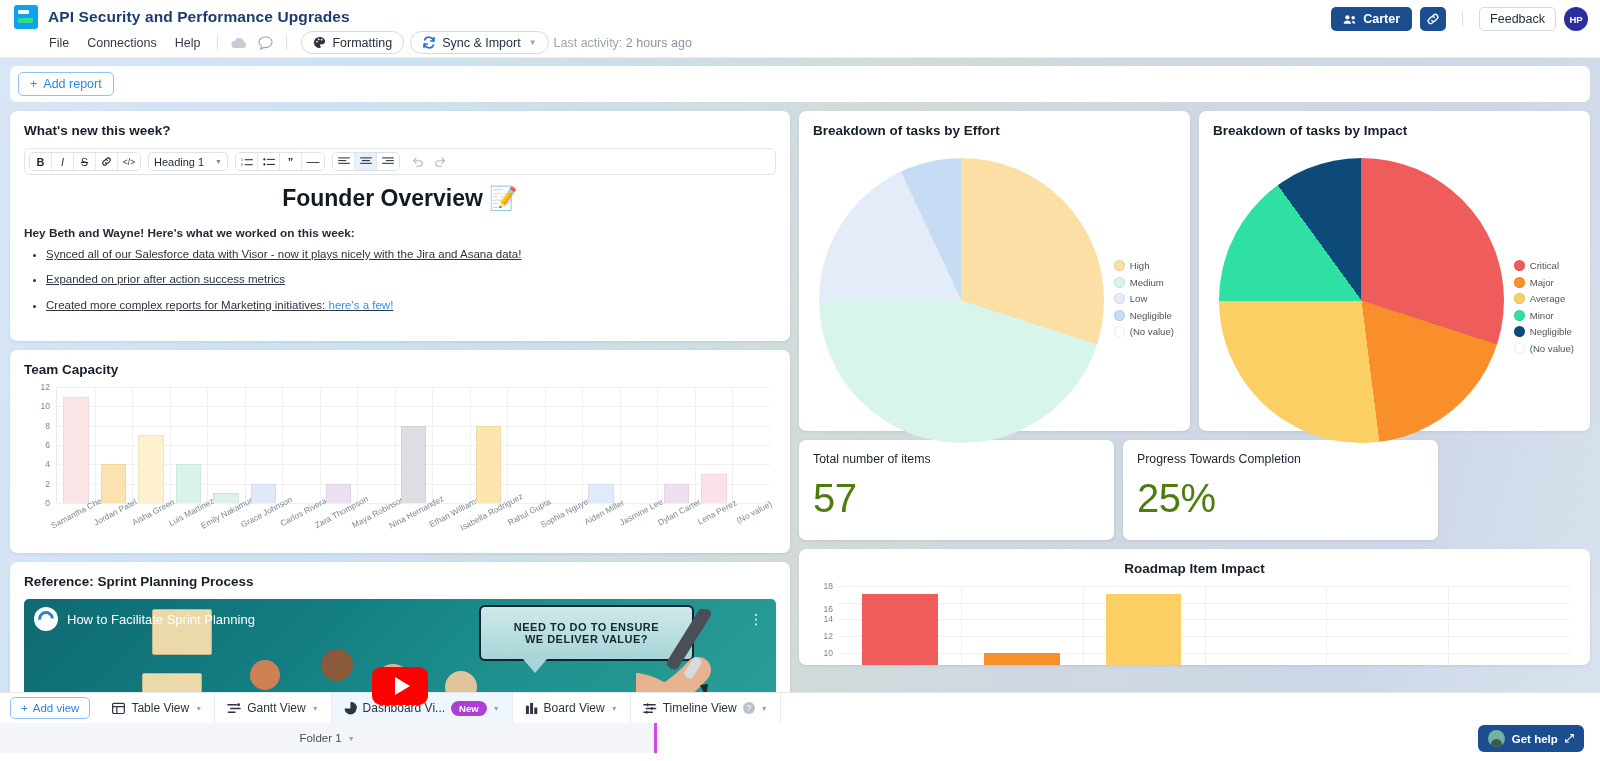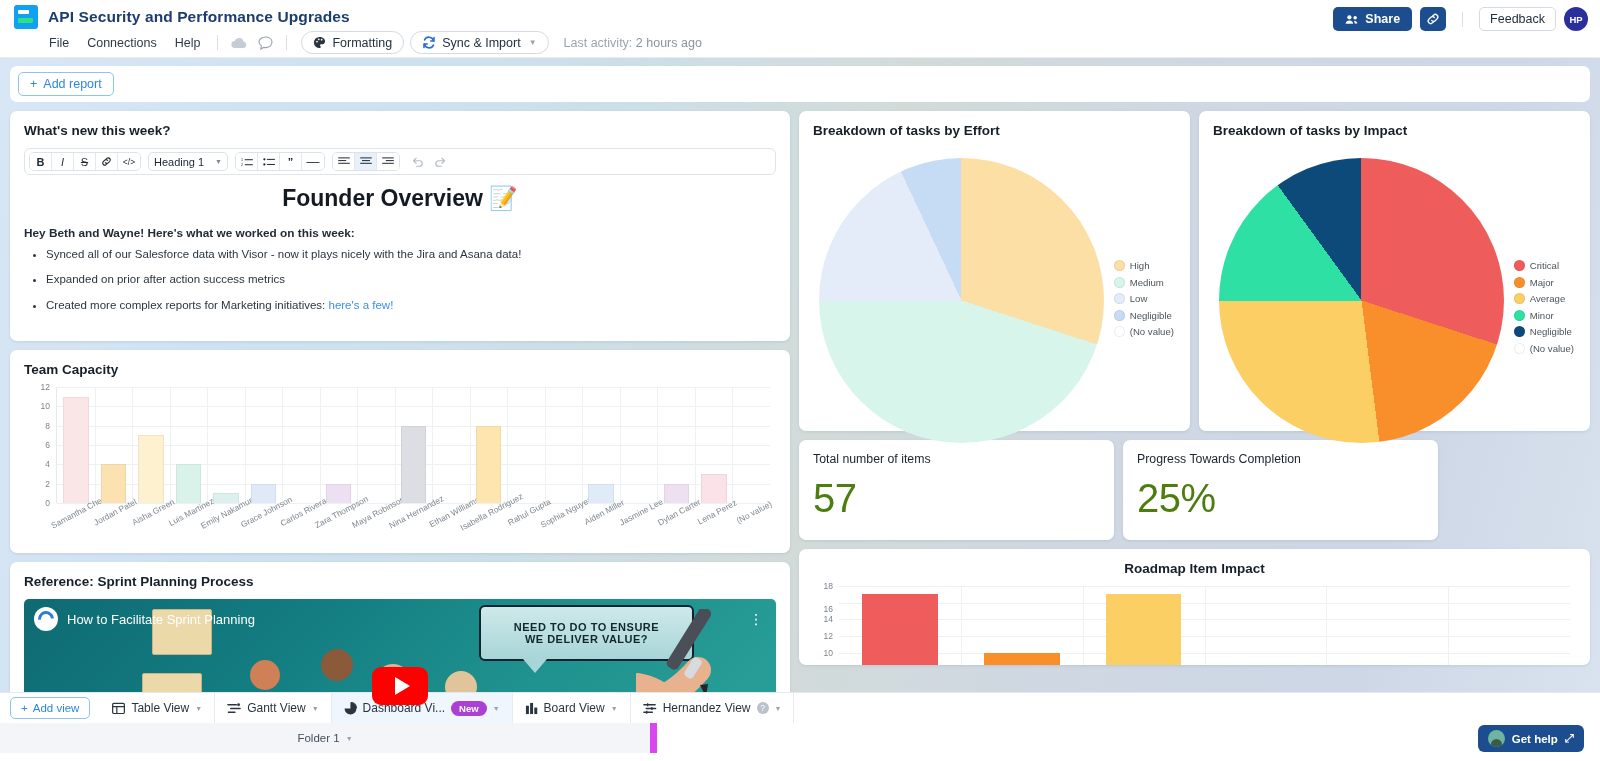--- a/index.html
+++ b/index.html
@@ -38,21 +38,21 @@
   .menurow .mi { padding: 3px 9px; cursor: pointer; border-radius: 4px; }
   .vdiv { width: 1px; height: 15px; background: #d9dfe7; margin: 0 8px; }
   .icobtn { width: 26px; height: 20px; display: flex; align-items: center; justify-content: center; color: #8d97a4; }
   .pillbtn {
     display: inline-flex; align-items: center; gap: 6px;
     border: 1px solid #d3dae3; border-radius: 14px;
     padding: 3px 11px; font-size: 12.5px; background: #fff;
     color: #22303f; cursor: pointer; margin-left: 6px; height: 23px;
   }
   .pillbtn .caret { font-size: 8px; color: #9aa4b1; margin-left: 2px;}
-  .lastact { font-size: 12.5px; color: #9ba4b0; margin-left: 15px; }
+  .lastact { font-size: 12.5px; color: #9ba4b0; margin-left: 5px; }
   .lastact b { font-weight: 400; color: #8b949f; }
   .tb-right { position: absolute; right: 12px; top: 7px; display: flex; align-items: center; gap: 8px; }
   .sharebtn {
     background: #1c4e8f; color: #fff; border-radius: 5px; font-size: 12.5px;
     padding: 5px 12px; display: inline-flex; align-items: center; gap: 6px; font-weight: 600;
     cursor: pointer; height: 24px;
   }
   .linkbtn {
     background: #1c4e8f; color: #fff; border-radius: 5px; width: 26px; height: 24px;
     display: flex; align-items: center; justify-content: center; cursor: pointer; font-size: 12px;
@@ -106,21 +106,21 @@
     display: flex; align-items: center; justify-content: space-between;
     border: 1px solid #dde2e9; border-radius: 5px; height: 19px; width: 80px;
     font-size: 11px; padding: 0 5px; margin-right: 7px; cursor: pointer; color:#1d2733;
   }
   .tsel .caret { font-size: 7px; color: #7e8894; }
   .tgrp.plain { border: none; }
   .tgrp.plain .tbtn { border-right: none; color: #b4bcc6; }
   .doc-h1 { text-align: center; font-size: 23px; font-weight: 700; color: #131a22; margin: 9px 0 14px; }
   .doc-lead { font-size: 11.8px; font-weight: 700; color: #232c36; margin-bottom: 7px; }
   .doc-ul { margin: 0 0 0 22px; font-size: 11.5px; color: #2c353f; }
-  .doc-ul li { margin-bottom: 11px; line-height: 1.25; }
+  .doc-ul li { margin-bottom: 11px; line-height: 1.25; text-decoration: underline; }
   .doc-ul a { color: #3a90e8; text-decoration: none; }
   
   .tc-card { height: 203px; }
   .tc-plot { position: relative; height: 155px; margin-left: 2px; }
   .yaxis { position: absolute; left: 0; top: 0; width: 28px; height: 116px; }
   .ytick { position: absolute; right: 4px; font-size: 8.5px; color: #7b838d; transform: translateY(-50%); }
   .plotarea {
     position: absolute; left: 30px; top: 0; right: 6px; height: 116px;
     border-left: 1px solid #e6e9ed;
     display: flex; align-items: flex-end;
@@ -205,21 +205,21 @@
   .tab .caret { font-size: 7px; color: #98a2ae; }
   .badge-new {
     background: #ac3fd4; color: #fff; font-size: 9.5px; font-weight: 700;
     border-radius: 9px; padding: 2px 8px;
   }
   .qmark { width: 12px; height: 12px; border-radius: 50%; background: #b9c2cc; color:#fff; font-size: 8.5px;
            display: flex; align-items: center; justify-content: center; }
   .folderbar {
     height: 30px; display: flex; align-items: center; justify-content: center;
     gap: 6px; font-size: 11.5px; color: #44505d; background: #f3f5f8; width: 657px;
-    border-right: 7px solid #d946ef;
+    border-right: 3px solid #d946ef;
   }
   .gethelp {
     position: absolute; right: 16px; bottom: 9px; background: #1c4e8f; color: #fff;
     border-radius: 6px; padding: 5px 10px; display: flex; align-items: center; gap: 7px;
     font-size: 11.5px; font-weight: 600; cursor: pointer;
   }
   .gethelp .ga { width: 17px; height: 17px; border-radius: 50%; background: #6fb4a0; position: relative; overflow:hidden;}
   .gethelp .ga::after{content:""; position:absolute; left:3px; top:9px; width:11px; height:11px; border-radius:50%; background:#3c5a49;}
   svg { display: block; }
 </style>
@@ -272,21 +272,21 @@
   </div>
 
   <div class="tb-right">
     <div class="sharebtn">
       <svg width="14" height="11" viewBox="0 0 16 11">
           <circle cx="5" cy="3" r="2.4" fill="#fff"></circle>
           <circle cx="11.6" cy="3.4" r="2" fill="#fff"></circle>
           <path d="M.7 10.3c.3-2.2 2.1-3.6 4.3-3.6s4 1.4 4.3 3.6z" fill="#fff"></path>
           <path d="M10.4 6.9c1.9 0 3.4 1.2 3.7 3.2h-3z" fill="#fff"></path>
         </svg>
-      <span>Share</span>
+      <span>Carter</span>
     </div>
     <div class="linkbtn">
       <svg width="14" height="14" viewBox="0 0 16 16">
           <path d="M6.4 9.6a2.8 2.8 0 0 0 4.1.3l2.2-2.2a2.9 2.9 0 0 0-4.1-4.1L7.3 4.9" stroke="#fff" stroke-width="1.5" fill="none" stroke-linecap="round"></path>
           <path d="M9.6 6.4a2.8 2.8 0 0 0-4.1-.3L3.3 8.3a2.9 2.9 0 0 0 4.1 4.1l1.3-1.3" stroke="#fff" stroke-width="1.5" fill="none" stroke-linecap="round"></path>
         </svg>
     </div>
     <div class="vdiv"></div>
     <div class="fbbtn">Feedback</div>
     <div class="avatar">HP</div>
@@ -749,21 +749,21 @@
         <span>Board View</span>
         <span class="caret">▼</span>
       </div>
       <div class="tab">
         <span>
           <svg width="14" height="13" viewBox="0 0 15 13">
             <path d="M1 2.5h12M3.5 6.5h10M1 10.5h9" stroke="#2b3440" stroke-width="1.6" stroke-linecap="round"></path>
             <path d="M5 1v3M9.5 5v3M4 9v3" stroke="#2b3440" stroke-width="1.4"></path>
           </svg>
         </span>
-        <span>Hernandez View</span>
+        <span>Timeline View</span>
         <span class="qmark">?</span>
         <span class="caret">▼</span>
       </div>
     </div>
   <div class="folderbar">
     <span>Folder 1</span>
     <span style="font-size:7px;color:#98a2ae">▼</span>
   </div>
   <div class="gethelp">
     <span class="ga"></span>

